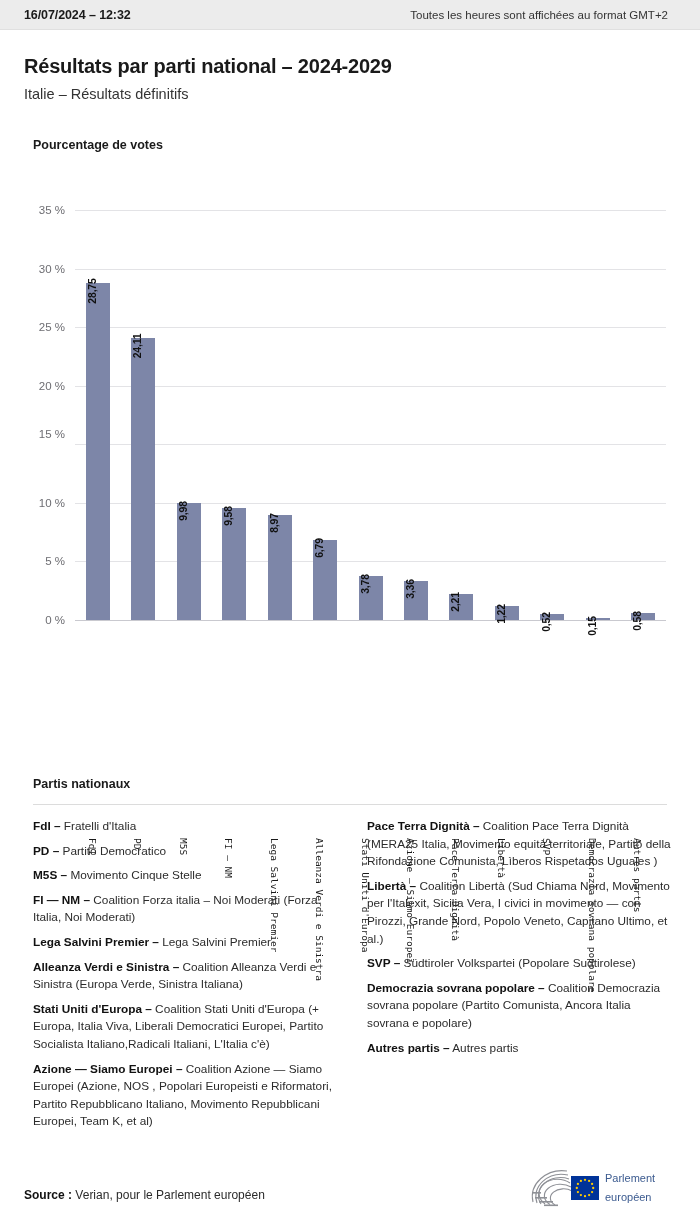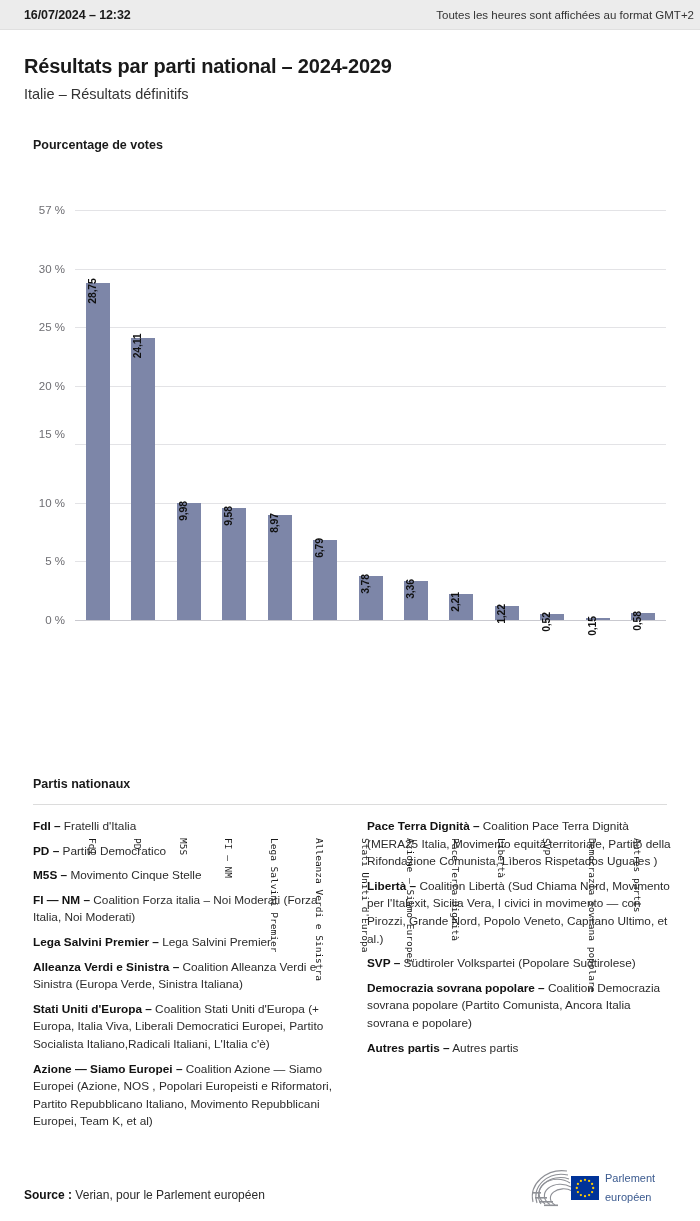--- a/index.html
+++ b/index.html
@@ -28,21 +28,21 @@
   .topbar-date {
     position: absolute;
     left: 24px; top: 8px;
     font-size: 12.5px;
     font-weight: bold;
     color: #1a1a1a;
     letter-spacing: -0.1px;
   }
   .topbar-tz {
     position: absolute;
-    right: 6px; top: 9px;
+    right: 32px; top: 9px;
     font-size: 11.5px;
     color: #333333;
   }
 
   
   .title {
     position: absolute;
     left: 24px; top: 55px;
     font-size: 20px;
     font-weight: bold;
@@ -228,21 +228,21 @@
       <div class="ytick" style="top: 292.857px; left: -58px;">10 %</div>
       <div class="gridline" style="top: 234.286px;"></div>
       <div class="ytick" style="top: 224px; left: -58px;">15 %</div>
       <div class="gridline" style="top: 175.714px;"></div>
       <div class="ytick" style="top: 175.714px; left: -58px;">20 %</div>
       <div class="gridline" style="top: 117.143px;"></div>
       <div class="ytick" style="top: 117.143px; left: -58px;">25 %</div>
       <div class="gridline" style="top: 58.5714px;"></div>
       <div class="ytick" style="top: 58.5714px; left: -58px;">30 %</div>
       <div class="gridline" style="top: 0px;"></div>
-      <div class="ytick" style="top: 0px; left: -58px;">57 %</div>
+      <div class="ytick" style="top: 0px; left: -58px;">35 %</div>
     </div>
   <div class="bars" id="bars">
       <div class="bar-label" style="left: 0.730769px;"><span>FdI</span></div>
       <div class="bar-slot" style="left: 0.730769px;">
         <div class="bar" style="height: 336.786px; background: rgb(125, 134, 168);"></div>
         <div class="bar-value-wrap" style="bottom: 340.786px;">
           <div class="bar-value">28,75</div>
         </div>
       </div>
       <div class="bar-label" style="left: 46.1923px;"><span>PD</span></div>

